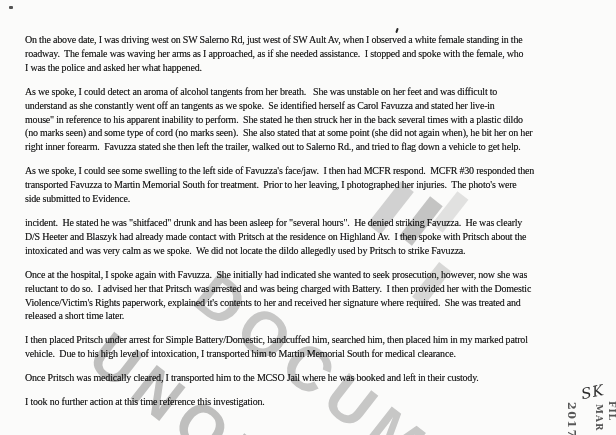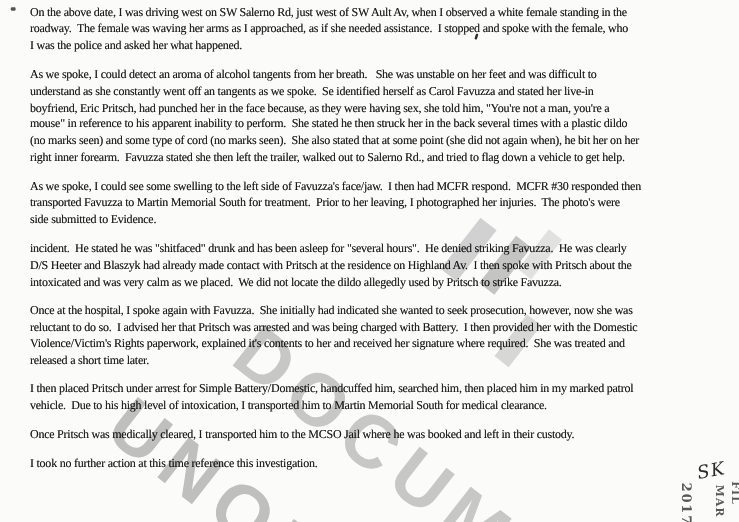--- a/index.html
+++ b/index.html
@@ -6,21 +6,21 @@
   .page{
     position:relative;
     width:616px;height:435px;
     background:#fbfbfa;
     overflow:hidden;
     font-family:"Liberation Serif", serif;
   }
   
   .report-body{
     position:absolute;
-    left:25px;top:4px;right:8px;
+    left:25px;top:33px;right:8px;
     color:#1a1a1a;
     font-size:10px;
     letter-spacing:-0.2px;
     line-height:13.9px;
     z-index:1;
     text-shadow:0 0 0.4px rgba(25,25,25,.55);
   }
   .para{margin:0 0 10px 0;}
   .line{white-space:pre;display:block;}
   
@@ -77,34 +77,33 @@
 
   <div class="report-body">
       <div class="para">
         <span class="line">On the above date, I was driving west on SW Salerno Rd, just west of SW Ault Av, when I observed a white female standing in the</span>
         <span class="line">roadway.  The female was waving her arms as I approached, as if she needed assistance.  I stopped and spoke with the female, who</span>
         <span class="line">I was the police and asked her what happened.</span>
       </div>
       <div class="para">
         <span class="line">As we spoke, I could detect an aroma of alcohol tangents from her breath.   She was unstable on her feet and was difficult to</span>
         <span class="line">understand as she constantly went off an tangents as we spoke.  Se identified herself as Carol Favuzza and stated her live-in</span>
-        <span class="line">boyfriend, Eric Pritsch, had punched her in the face because, as they were having sex, she told him, "You're not a man, you're a</span>
         <span class="line">mouse" in reference to his apparent inability to perform.  She stated he then struck her in the back several times with a plastic dildo</span>
         <span class="line">(no marks seen) and some type of cord (no marks seen).  She also stated that at some point (she did not again when), he bit her on her</span>
         <span class="line">right inner forearm.  Favuzza stated she then left the trailer, walked out to Salerno Rd., and tried to flag down a vehicle to get help.</span>
       </div>
       <div class="para">
         <span class="line">As we spoke, I could see some swelling to the left side of Favuzza's face/jaw.  I then had MCFR respond.  MCFR #30 responded then</span>
         <span class="line">transported Favuzza to Martin Memorial South for treatment.  Prior to her leaving, I photographed her injuries.  The photo's were</span>
         <span class="line">side submitted to Evidence.</span>
       </div>
       <div class="para">
         <span class="line">incident.  He stated he was "shitfaced" drunk and has been asleep for "several hours".  He denied striking Favuzza.  He was clearly</span>
         <span class="line">D/S Heeter and Blaszyk had already made contact with Pritsch at the residence on Highland Av.  I then spoke with Pritsch about the</span>
-        <span class="line">intoxicated and was very calm as we placed.  We did not locate the dildo allegedly used by Pritsch to strike Favuzza.</span>
+        <span class="line">intoxicated and was very calm as we spoke.  We did not locate the dildo allegedly used by Pritsch to strike Favuzza.</span>
       </div>
       <div class="para">
         <span class="line">Once at the hospital, I spoke again with Favuzza.  She initially had indicated she wanted to seek prosecution, however, now she was</span>
         <span class="line">reluctant to do so.  I advised her that Pritsch was arrested and was being charged with Battery.  I then provided her with the Domestic</span>
         <span class="line">Violence/Victim's Rights paperwork, explained it's contents to her and received her signature where required.  She was treated and</span>
         <span class="line">released a short time later.</span>
       </div>
       <div class="para">
         <span class="line">I then placed Pritsch under arrest for Simple Battery/Domestic, handcuffed him, searched him, then placed him in my marked patrol</span>
         <span class="line">vehicle.  Due to his high level of intoxication, I transported him to Martin Memorial South for medical clearance.</span>

